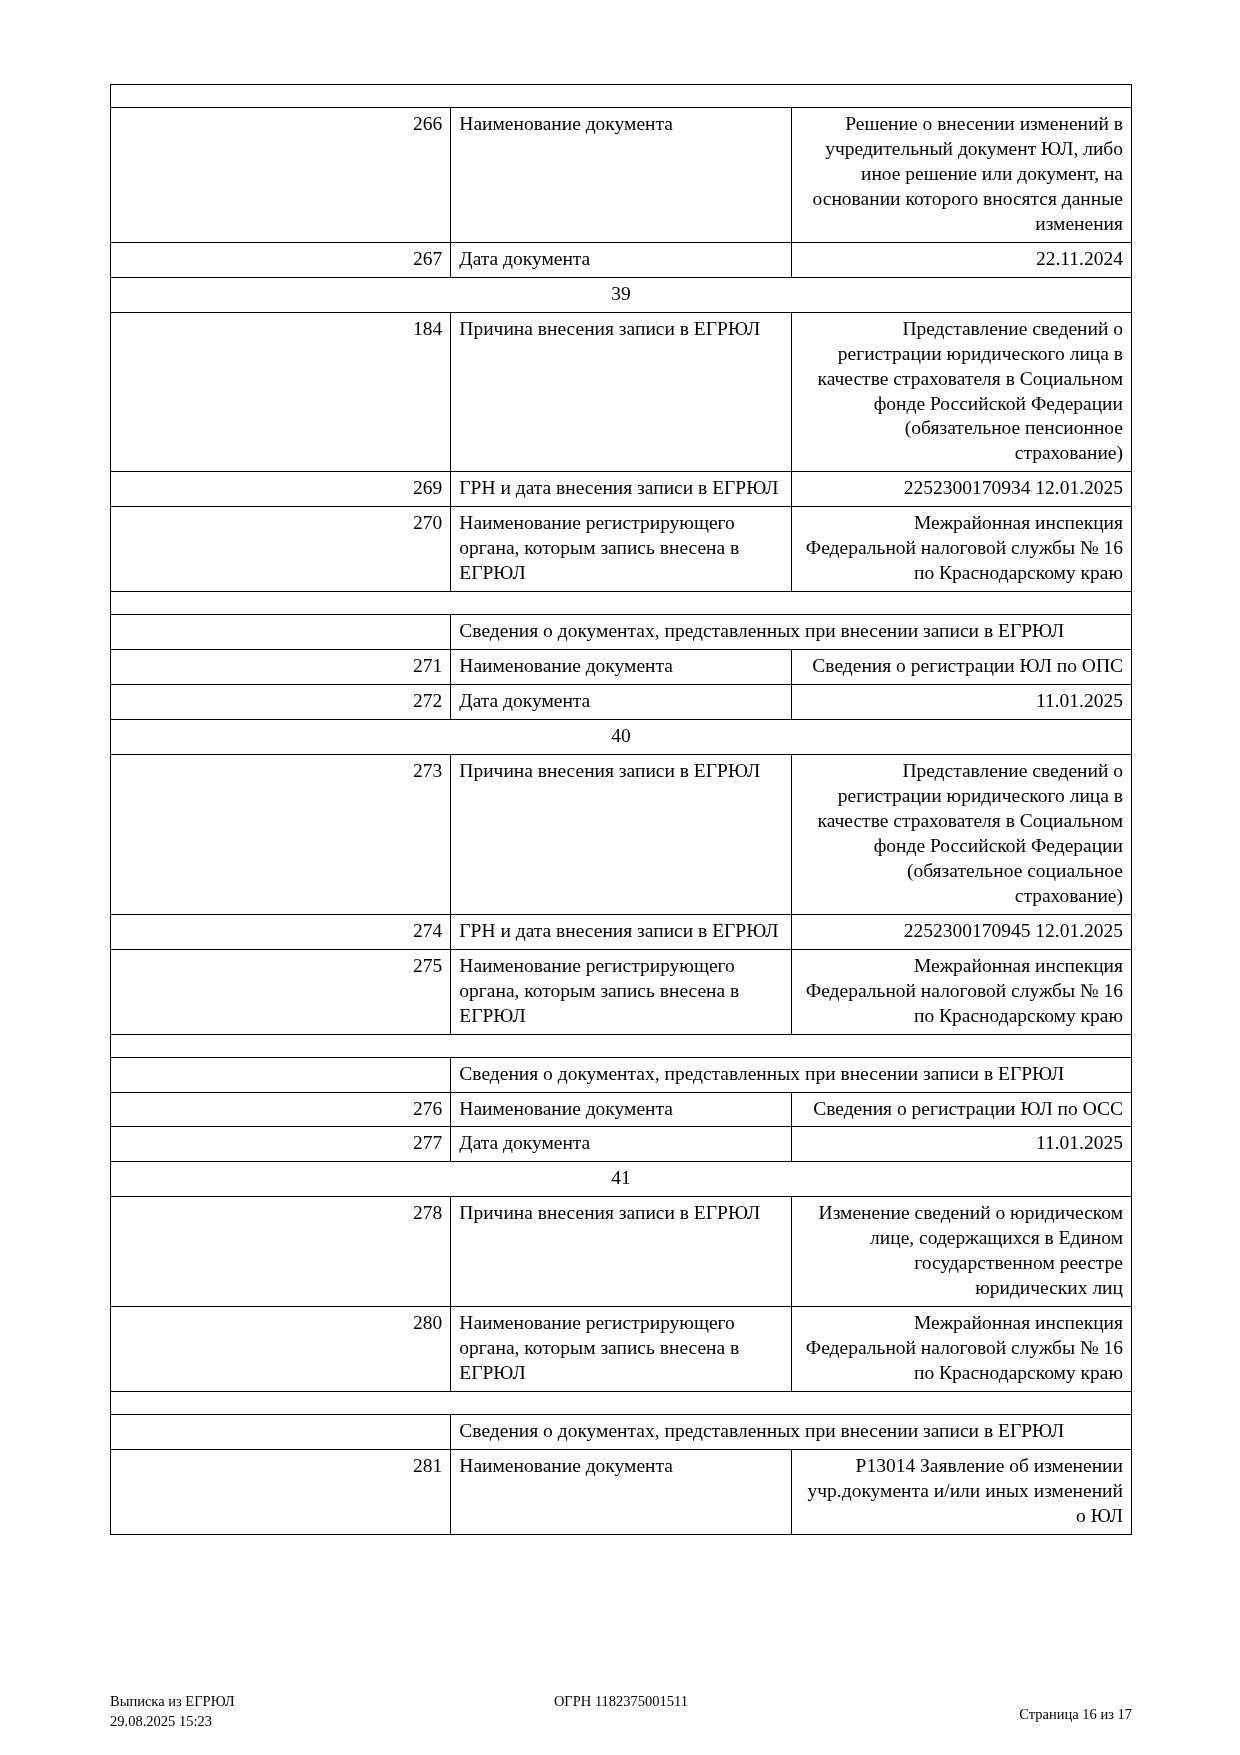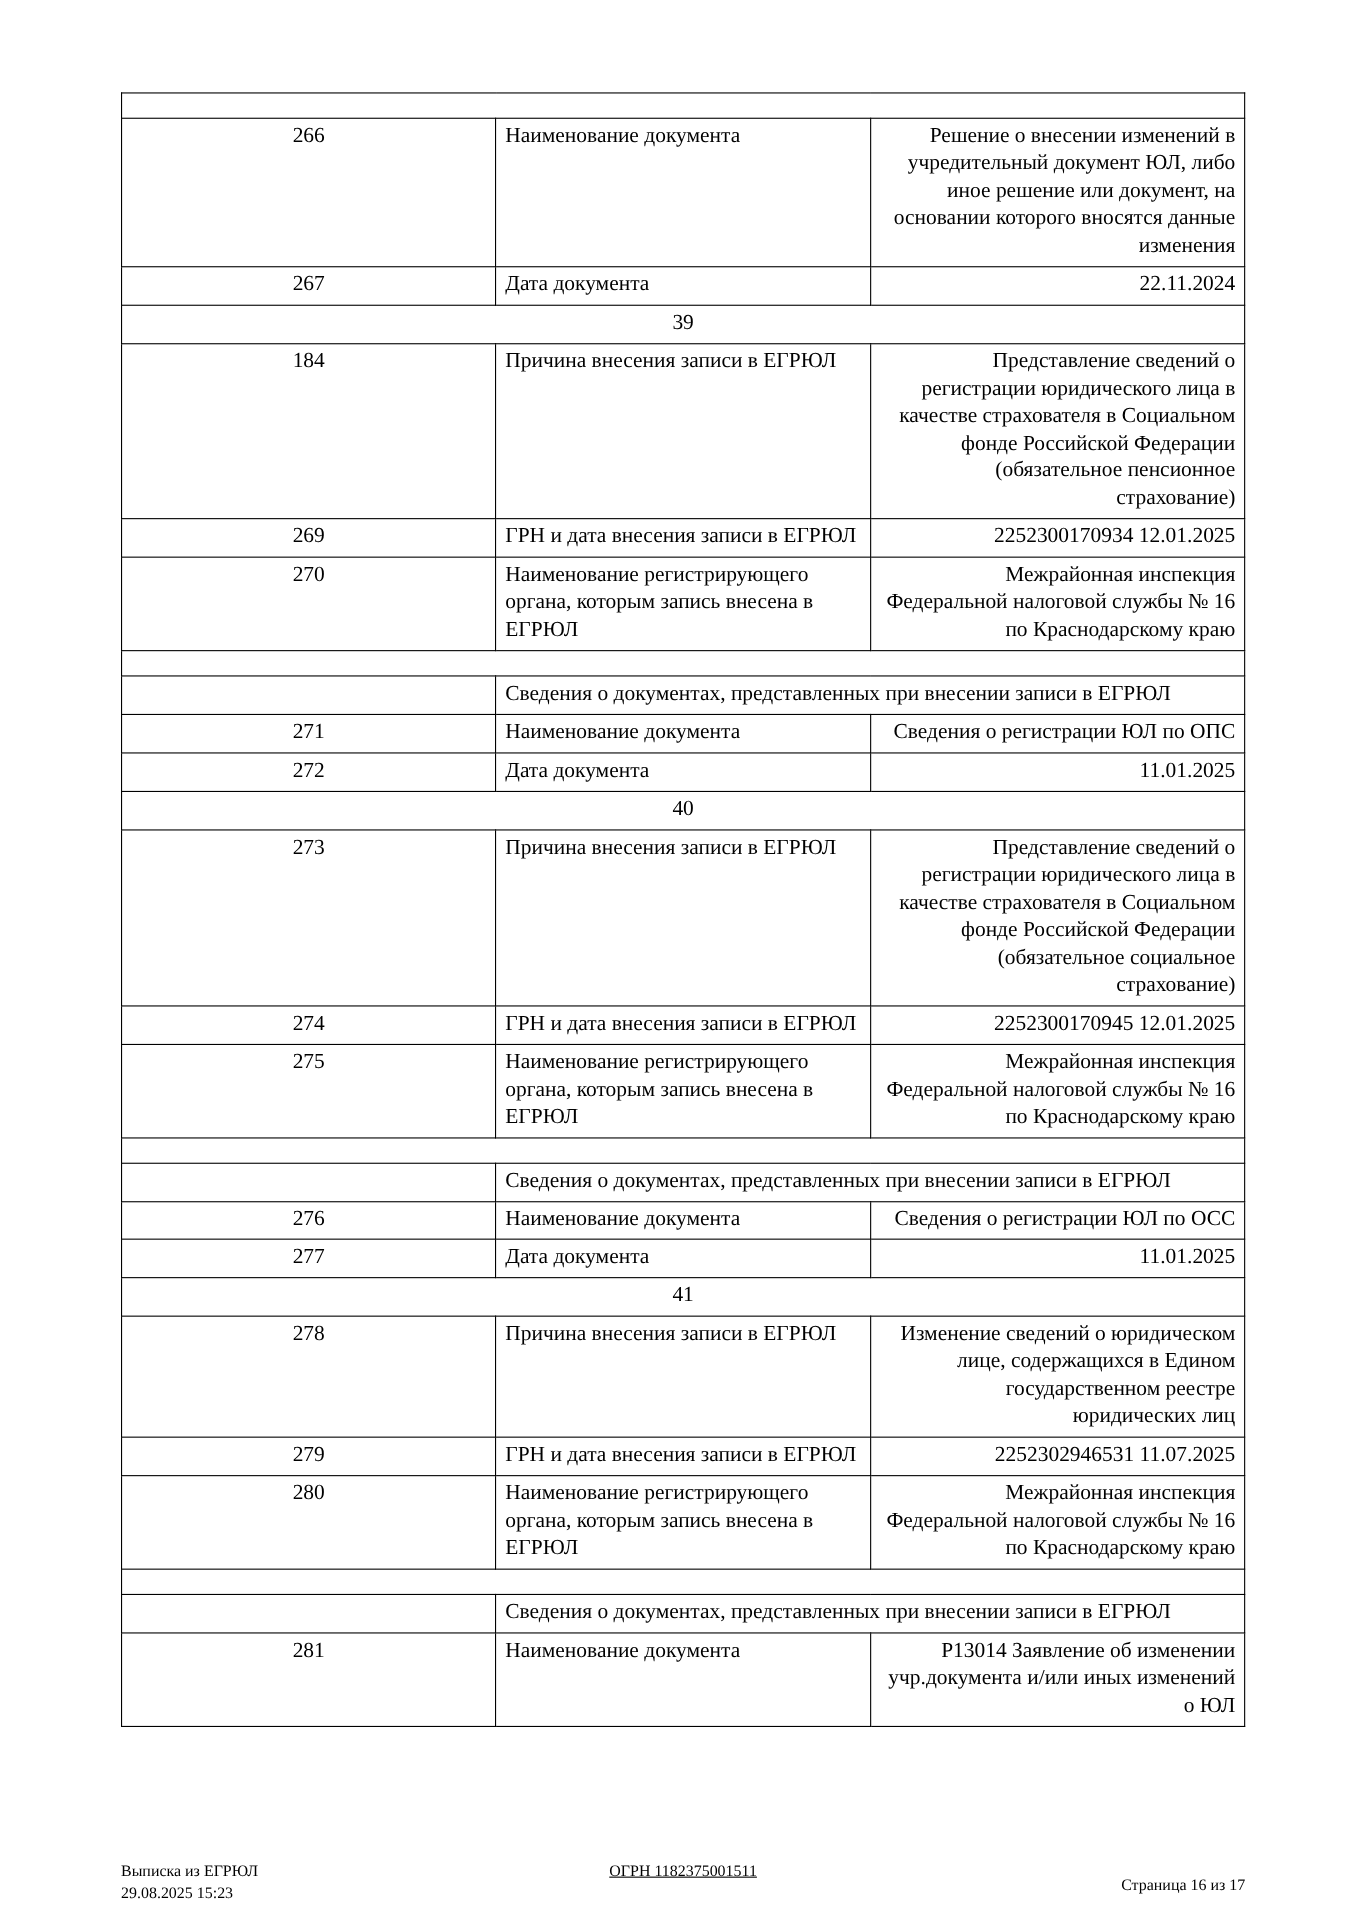--- a/index.html
+++ b/index.html
@@ -30,21 +30,21 @@
     font-size: 19.5px;
     line-height: 1.28;
   }
   .doc-table td {
     border: 1px solid #000000;
     vertical-align: top;
     padding: 4px 8px 5px 8px;
   }
   .col-num {
     width: 64px;
-    text-align: center;
+    text-align: right;
     margin-top: 24px;
   }
   .col-name {
     width: 428px;
   }
   .col-value {
     width: 530px;
     text-align: right;
   }
   tr.spacer td {
@@ -73,21 +73,20 @@
   .footer-left {
     position: absolute;
     left: 0;
     top: 0;
   }
   .footer-center {
     position: absolute;
     left: 0;
     right: 0;
     text-align: center;
-    text-decoration: underline;
   }
   .footer-right {
     position: absolute;
     right: 0;
     top: 0;
     margin-top: 13px;
   }
 </style>
 </head>
 <body>
@@ -181,26 +180,20 @@
           <td class="col-name">Дата документа</td>
           <td class="col-value">11.01.2025</td>
         </tr>
         <tr>
           <td colspan="3" class="group-num">41</td>
         </tr>
         <tr>
           <td class="col-num">278</td>
           <td class="col-name">Причина внесения записи в ЕГРЮЛ</td>
           <td class="col-value">Изменение сведений о юридическом лице, содержащихся в Едином государственном реестре юридических лиц</td>
-        </tr>
-        <tr>
-          <td class="col-num">279</td>
-          <td class="col-name">ГРН и дата внесения записи в ЕГРЮЛ</td>
-          <td class="col-value">2252302946531
-11.07.2025</td>
         </tr>
         <tr>
           <td class="col-num">280</td>
           <td class="col-name">Наименование регистрирующего органа, которым запись внесена в ЕГРЮЛ</td>
           <td class="col-value">Межрайонная инспекция Федеральной налоговой службы № 16 по Краснодарскому краю</td>
         </tr>
         <tr class="spacer">
           <td colspan="3"></td>
         </tr>
         <tr>

